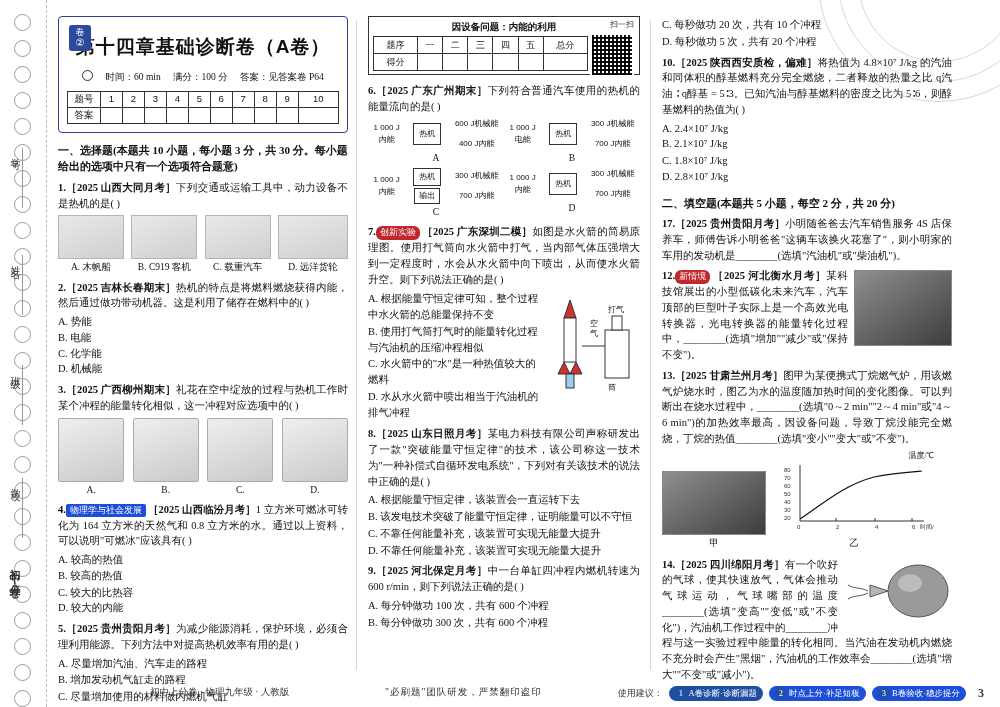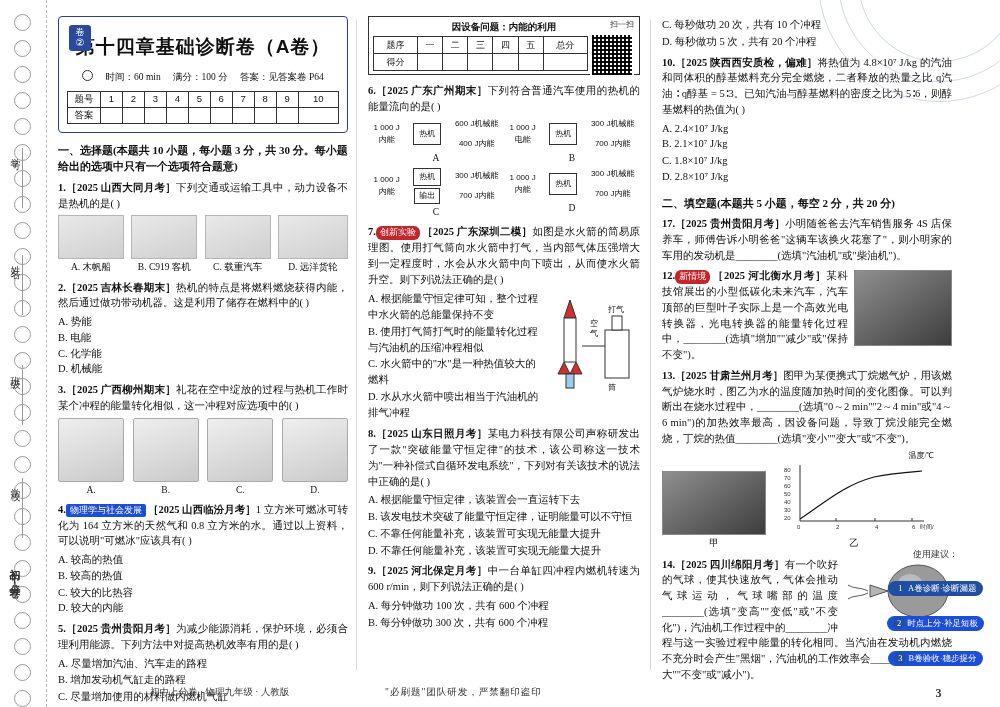--- a/index.html
+++ b/index.html
@@ -115,21 +115,21 @@
     background:linear-gradient(160deg,#efefef,#c9c9c9);
     border:1px solid #aaa;border-radius:2px;
   }
 
   
   .footer{
     position:absolute;left:0;right:0;bottom:6px;height:22px;
   }
   .fl{position:absolute;left:150px;bottom:2px;font-size:9.5px;color:#333;}
   .fc{position:absolute;left:385px;bottom:2px;font-size:9.5px;color:#333;letter-spacing:1px;}
-  .fr{position:absolute;right:16px;bottom:0px;font-size:9px;color:#333;display:flex;align-items:center;gap:20px;flex-direction:column;}
+  .fr{position:absolute;right:16px;bottom:0px;font-size:9px;color:#333;display:flex;align-items:center;gap:6px;}
   .pill{display:inline-block;background:#1f4fa3;color:#fff;border-radius:8px;padding:1px 6px;font-size:8.5px;}
   .pill.gray{background:#1d4ed8;font-family:Liberation Serif, serif;}
   .pagenum{font-size:12px;font-weight:bold;margin-left:6px;}
   .circnum{display:inline-block;width:12px;height:12px;border-radius:50%;background:#1f4fa3;color:#fff;
     text-align:center;line-height:12px;font-size:8.5px;}
 
   .corner{
     position:absolute;right:0;top:0;width:190px;height:120px;overflow:hidden;
   }
   .corner i{

